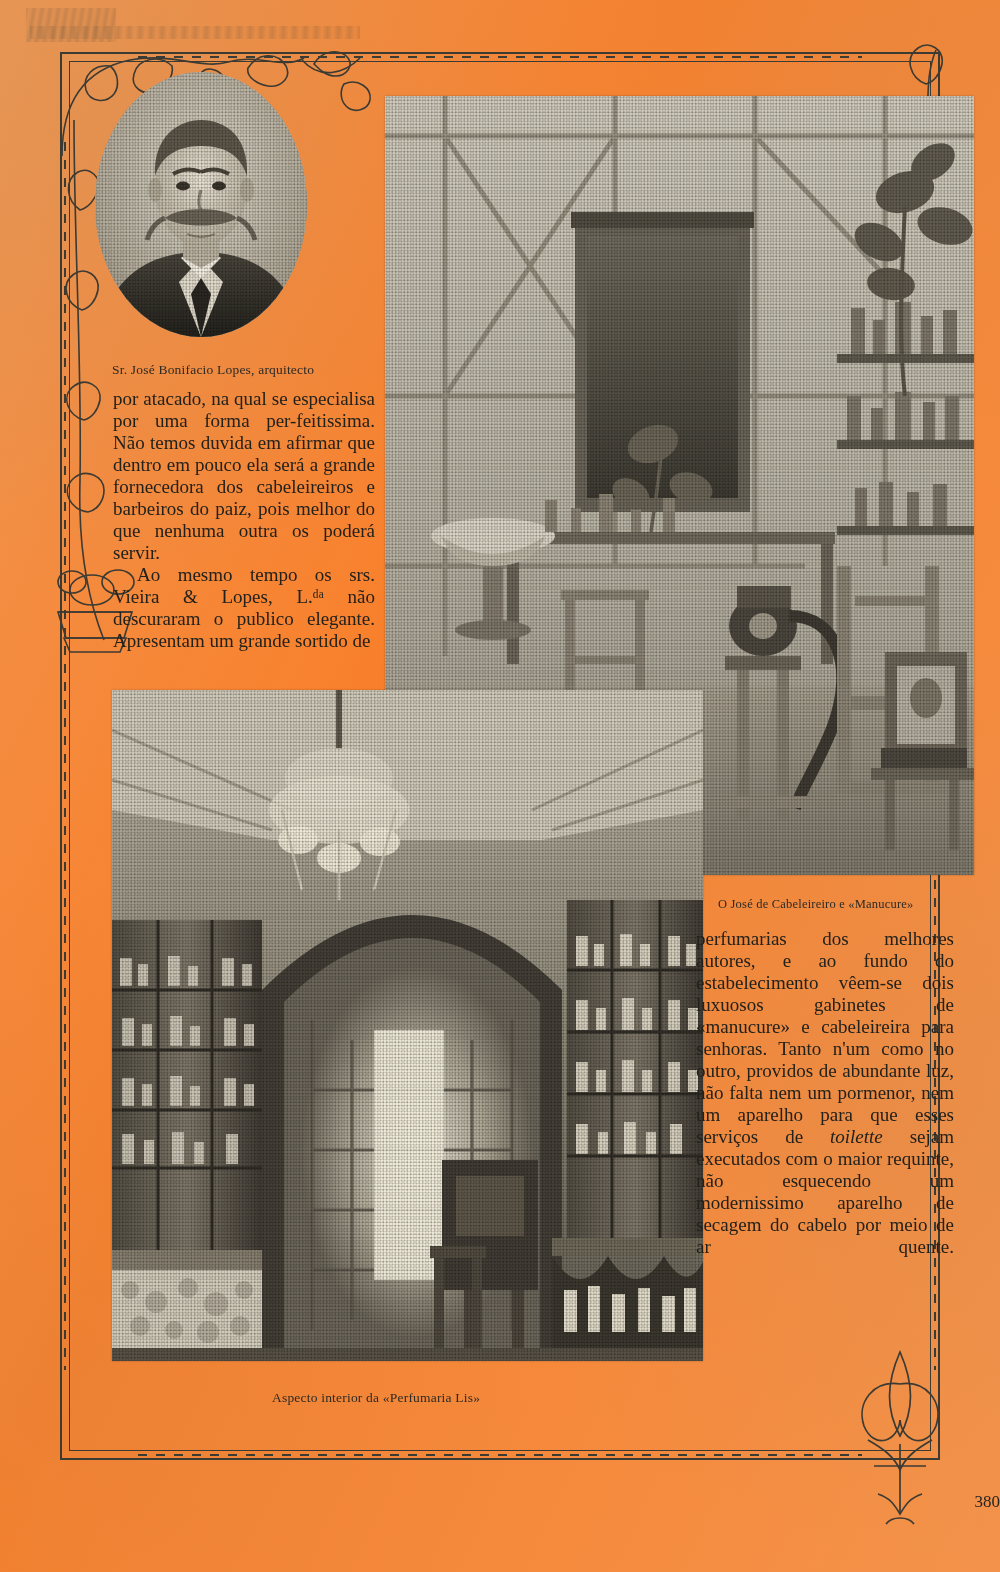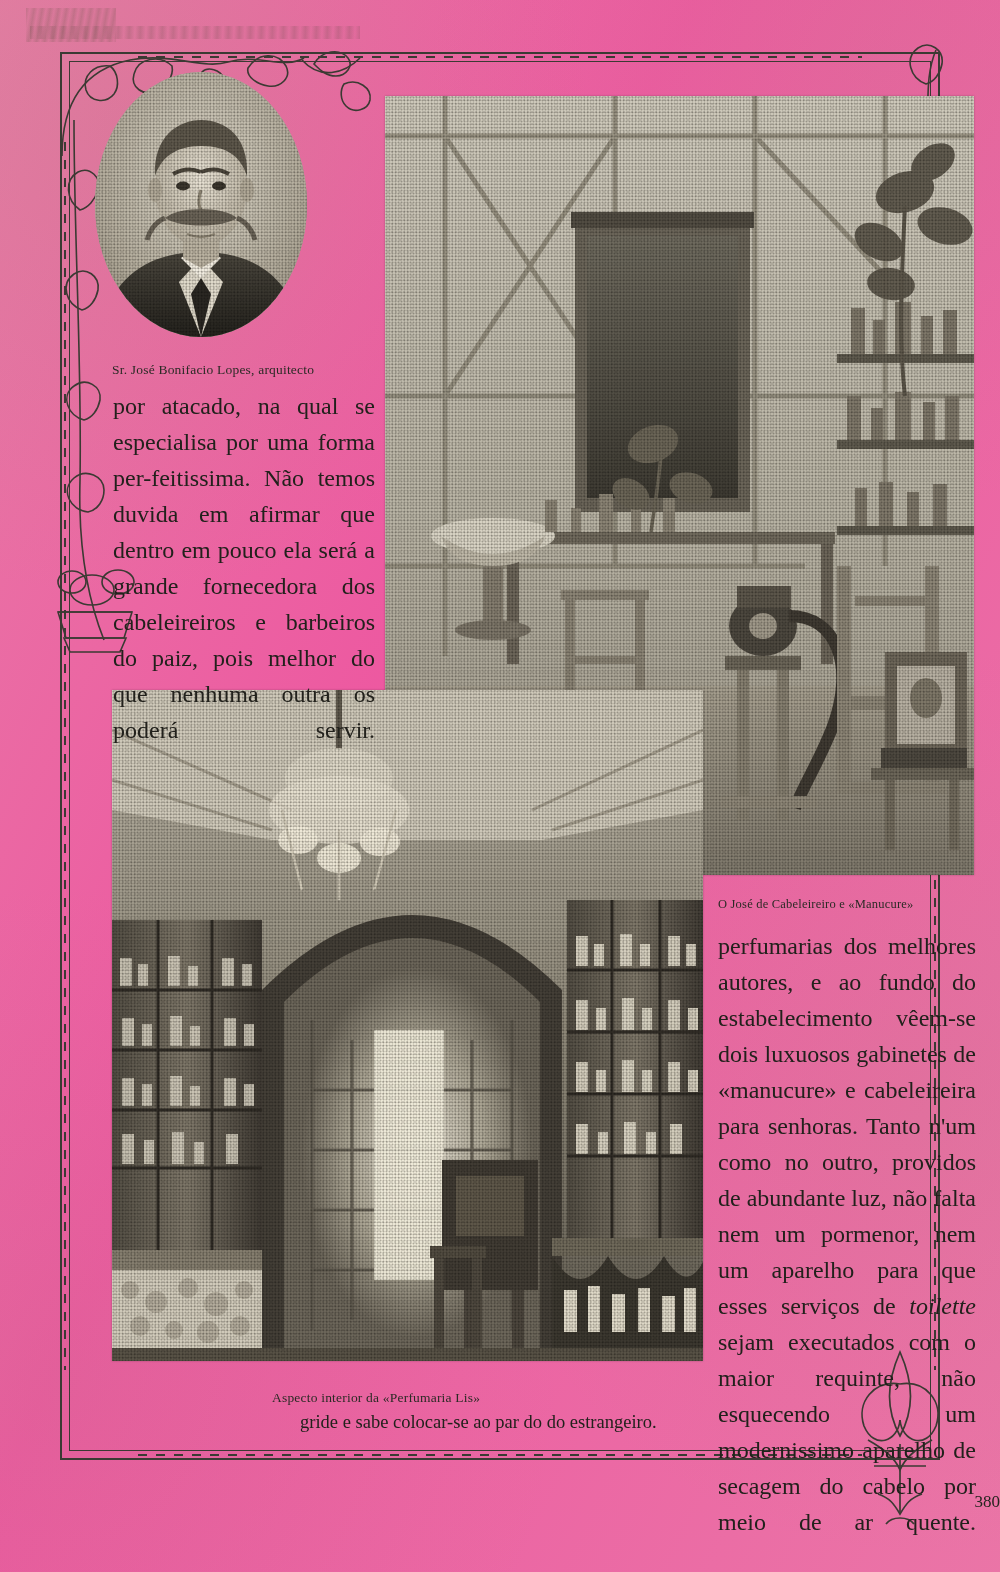--- a/index.html
+++ b/index.html
@@ -7,21 +7,21 @@
     padding: 0;
     background: #ffffff;
   }
   body {
     font-family: "Liberation Serif", serif;
   }
   .page {
     position: relative;
     width: 1000px;
     height: 1572px;
-    background: #ec4899;
+    background: #f97316;
     overflow: hidden;
   }
   
   .page::before {
     content: "";
     position: absolute;
     inset: 0;
     background:
       radial-gradient(circle at 12% 8%, rgba(160,145,115,0.18), rgba(255,255,255,0) 28%),
       radial-gradient(circle at 88% 4%, rgba(165,150,120,0.14), rgba(255,255,255,0) 26%),
@@ -156,32 +156,32 @@
   .col {
     position: absolute;
     z-index: 6;
     font-family: "Liberation Serif", serif;
     color: #22211c;
   }
   .col p {
     margin: 0;
     text-align: justify;
     text-align-last: justify;
-    font-size: 24px;
-    line-height: 36px;
+    font-size: 19px;
+    line-height: 22px;
   }
   .col p.last-left { text-align-last: left; }
   .col p + p { text-indent: 24px; }
   .col-left {
     left: 113px;
     top: 388px;
     width: 262px;
   }
   .col-right {
-    left: 718px;
+    left: 696px;
     top: 928px;
     width: 258px;
   }
   .italic { font-style: italic; }
   .final-line {
     position: absolute;
     z-index: 6;
     left: 300px;
     top: 1412px;
     width: 430px;
@@ -620,23 +620,23 @@
       <rect x="360" y="568" width="10" height="100" fill="#4e483e"></rect>
 
       <path d="M0,658 H591 V671 H0 Z" fill="#575145"></path>
     </svg>
     <div class="halftone"></div>
   </div>
   <div class="caption cap-perf">Aspecto interior da «Perfumaria Lis»</div>
 
   <div class="col col-left">
     <p>por atacado, na qual se especialisa por uma forma per-feitissima. Não temos duvida em afirmar que dentro em pouco ela será a grande fornecedora dos cabeleireiros e barbeiros do paiz, pois melhor do que nenhuma outra os poderá servir.</p>
+    <p class="last-left">Ao mesmo tempo os srs. Vieira &amp; Lopes, L.ᵈᵃ não descuraram o publico elegante. Apresentam um grande sortido de</p>
   </div>
 
   <div class="col col-right">
     <p><span>perfumarias dos melhores autores, e ao fundo do estabelecimento vêem-se dois luxuosos gabinetes de «manucure» e cabeleireira para senhoras. Tanto n'um como no outro, providos de abundante luz, não falta nem um pormenor, nem um aparelho para que esses serviços de </span><span class="italic">toilette</span><span> sejam executados com o maior requinte, não esquecendo um modernissimo aparelho de secagem do cabelo por meio de ar quente.</span></p>
   </div>
 
-  <div class="final-line">gride e sabe colocar-se ao par do do estrangeiro.</div>
 
   <div class="page-number">380</div>
 
 </div>
 
 </body></html>

